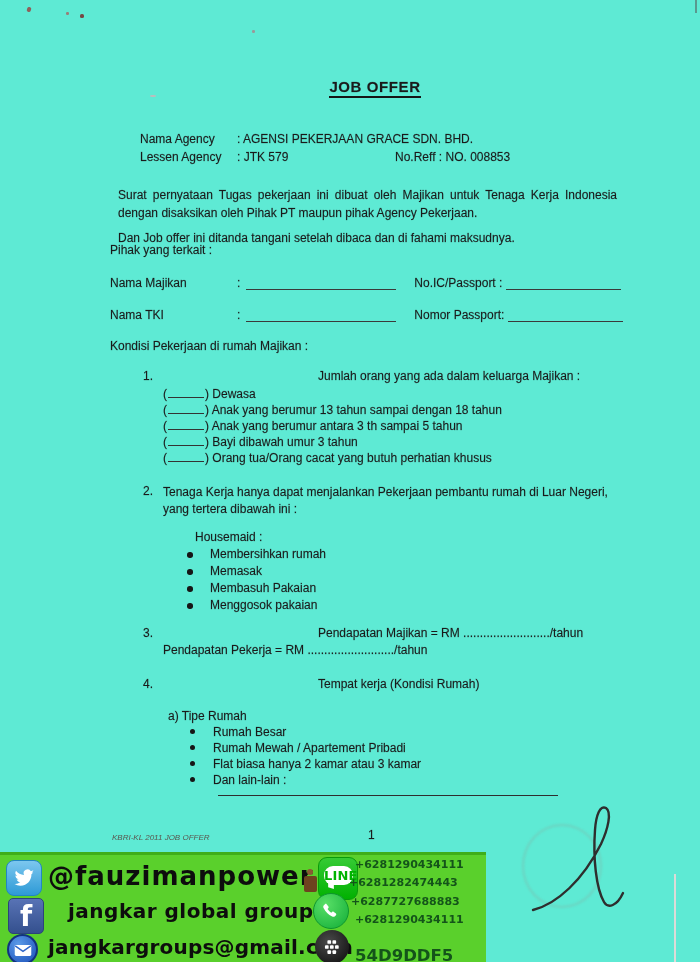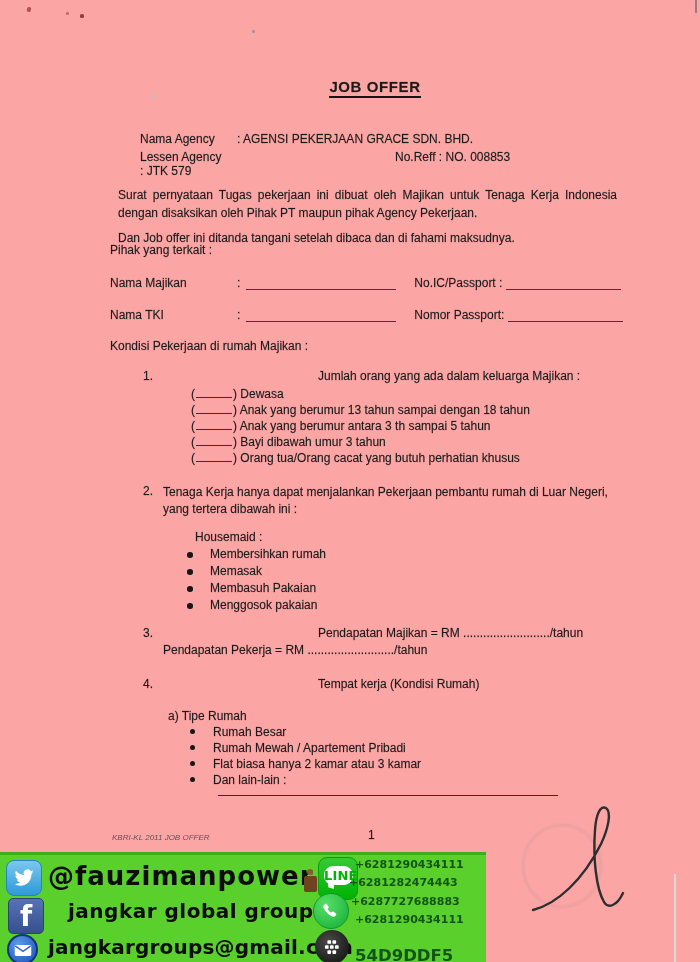--- a/index.html
+++ b/index.html
@@ -1,17 +1,17 @@
 <!DOCTYPE html>
 <html><head>
 <meta charset="utf-8">
 <style>
   html,body{margin:0;padding:0;background:#ffffff;}
   .page{
-    position:relative;width:700px;height:962px;background:#fca5a5;
+    position:relative;width:700px;height:962px;background:#5eead4;
     font-family:"Liberation Sans",sans-serif;font-size:12px;color:#1b1b1b;
     overflow:hidden;-webkit-text-stroke:0.3px rgba(25,25,25,0.45);
   }
   .abs{position:absolute;}
   
   .title-wrap{top:78px;left:50px;width:650px;text-align:center;}
   .title{font-weight:bold;font-size:15px;letter-spacing:.6px;border-bottom:2px solid #151515;padding-bottom:1px;}
   
   .ag-row{left:140px;width:500px;display:flex;}
   .ag-label{width:97px;flex:none;}
@@ -103,21 +103,21 @@
   <div class="abs edge-bot-right"></div>
 
   <div class="abs title-wrap">
     <span class="title">JOB OFFER</span>
   </div>
 
   <div class="abs ag-row" style="top:132px;">
     <span class="ag-label">Nama Agency</span>
     <span>: AGENSI PEKERJAAN GRACE SDN. BHD.</span>
   </div>
-  <div class="abs ag-row" style="top:150px;position:absolute;flex-direction:column;">
+  <div class="abs ag-row" style="top:150px;position:absolute;">
     <span class="ag-label">Lessen Agency</span>
     <span>: JTK 579</span>
     <span class="reff">No.Reff : NO. 008853</span>
   </div>
 
   <div class="abs intro">
     <p class="just">Surat pernyataan Tugas pekerjaan ini dibuat oleh Majikan untuk Tenaga Kerja Indonesia dengan  disaksikan oleh Pihak PT maupun pihak Agency  Pekerjaan.</p>
     <p>Dan Job offer  ini ditanda tangani setelah dibaca dan di fahami maksudnya.</p>
   </div>
 
@@ -137,21 +137,21 @@
     <span class="ic-label">Nomor Passport:</span>
     <span class="blankline w115"></span>
   </div>
 
   <div class="abs" style="top:339px;left:110px;">Kondisi Pekerjaan di rumah Majikan :</div>
 
   <div class="abs" style="top:369px;left:0;width:700px;height:16px;">
     <span class="secnum">1.</span>
     <span class="sechead">Jumlah orang yang ada dalam keluarga Majikan :</span>
   </div>
-  <div class="abs brkt-list" style="top:387px;margin-left:28px;">
+  <div class="abs brkt-list" style="top:387px;">
     <div class="brkt-item"><span>(</span><span class="brkt-blank"></span><span>)</span> <span>Dewasa</span></div>
     <div class="brkt-item"><span>(</span><span class="brkt-blank"></span><span>)</span> <span>Anak yang berumur 13 tahun sampai dengan 18 tahun</span></div>
     <div class="brkt-item"><span>(</span><span class="brkt-blank"></span><span>)</span> <span>Anak yang berumur antara 3 th sampai 5 tahun</span></div>
     <div class="brkt-item"><span>(</span><span class="brkt-blank"></span><span>)</span> <span>Bayi dibawah umur 3 tahun</span></div>
     <div class="brkt-item"><span>(</span><span class="brkt-blank"></span><span>)</span> <span>Orang tua/Orang cacat yang butuh perhatian khusus</span></div>
   </div>
 
   <div class="abs" style="top:484px;left:0;width:700px;height:34px;">
     <span class="secnum">2.</span>
     <span class="sec2text">Tenaga Kerja hanya dapat menjalankan Pekerjaan pembantu rumah di Luar Negeri, yang tertera dibawah ini  :</span>

